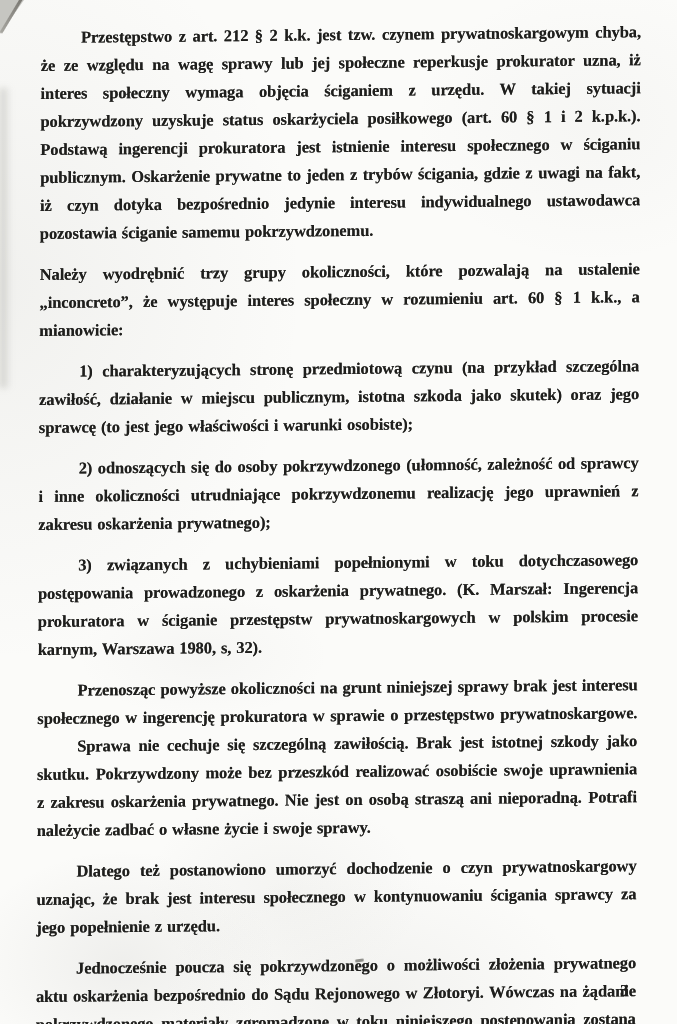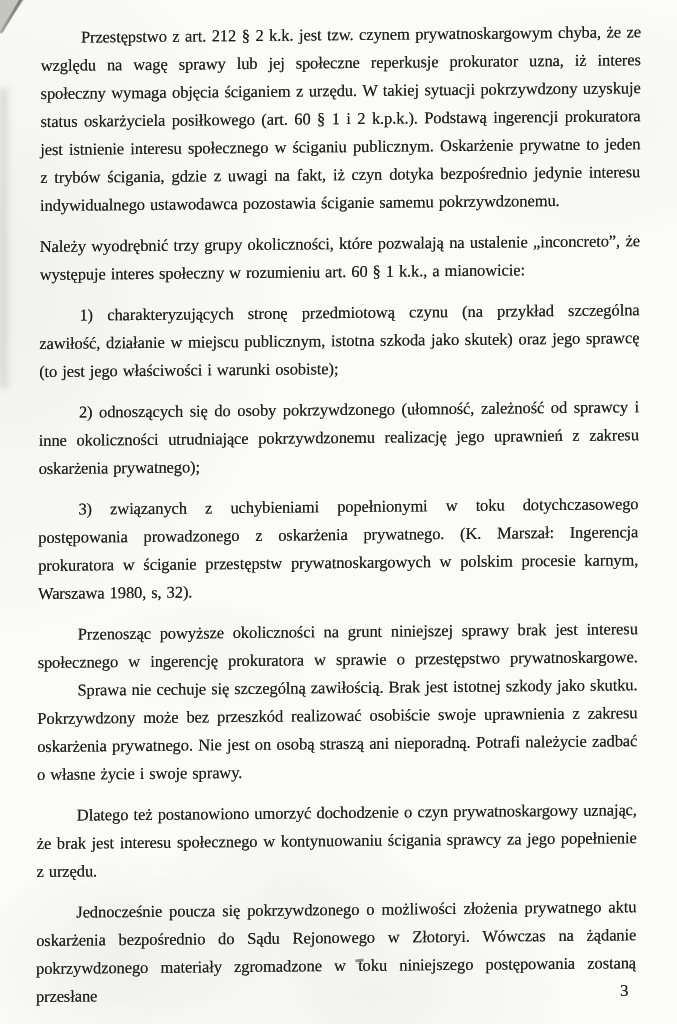--- a/index.html
+++ b/index.html
@@ -16,20 +16,21 @@
     background-color: #fbfbf9;
     background-image:
       radial-gradient(220px 160px at 18% 94%, rgba(150,150,144,0.12), transparent 70%),
       radial-gradient(300px 180px at 55% 97%, rgba(150,150,144,0.09), transparent 70%),
       radial-gradient(200px 140px at 42% 87%, rgba(150,150,144,0.07), transparent 70%),
       radial-gradient(420px 520px at 0% 28%, rgba(150,150,144,0.10), transparent 72%),
       radial-gradient(260px 200px at 88% 12%, rgba(150,150,144,0.05), transparent 70%),
       radial-gradient(180px 90px at 30% 64%, rgba(150,150,144,0.05), transparent 70%);
     font-family: "Liberation Serif", "DejaVu Serif", serif;
     color: #1f1f1d;
+    font-weight: bold;
   }
 
   
   .corner-fill {
     position: absolute;
     left: 0; top: 0;
     width: 26px; height: 38px;
     background: #c6c6c1;
     clip-path: polygon(0 0, 24px 0, 0 34px);
     filter: blur(0.5px);

